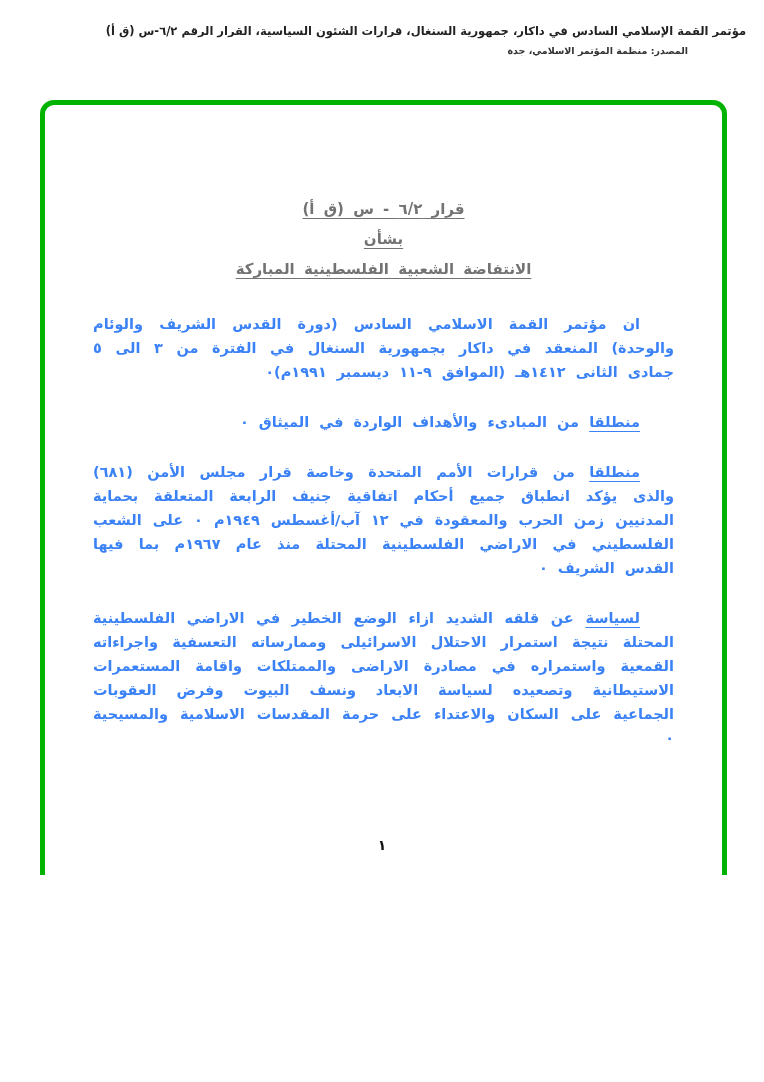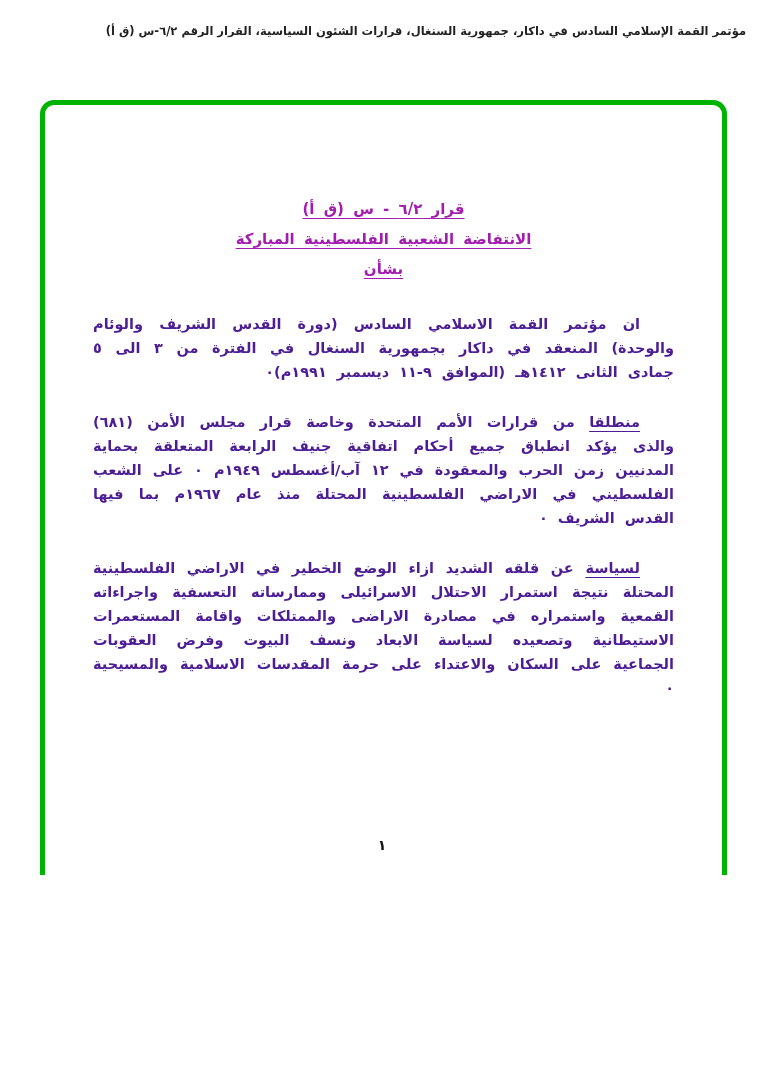--- a/index.html
+++ b/index.html
@@ -60,36 +60,36 @@
     direction: rtl;
   }
   .doc-title-block {
     text-align: center;
     margin-bottom: 34px;
   }
   .doc-title-line {
     display: block;
     font-size: 15px;
     font-weight: bold;
-    color: #a21caf;
+    color: #737373;
     text-decoration: underline;
     text-underline-offset: 4px;
     margin-bottom: 12px;
     letter-spacing: 0;
     word-spacing: 4px;
   }
   .para {
     font-size: 14.5px;
     font-weight: bold;
     line-height: 24px;
     margin: 0 0 26px 0;
     text-align: justify;
     text-indent: 34px;
     word-spacing: 5px;
-    color: #4c1d95;
+    color: #3b82f6;
   }
   .para .lead {
     text-decoration: underline;
     text-underline-offset: 4px;
   }
   .page-number {
     position: absolute;
     bottom: 22px;
     left: 0;
     right: 0;
@@ -99,33 +99,35 @@
     color: #111111;
   }
 </style>
 </head>
 <body>
 
 <div class="page">
 
   <div class="header">
     <div class="header-line1">مؤتمر القمة الإسلامي السادس في داكار، جمهورية السنغال، قرارات الشئون السياسية، القرار الرقم ٦/٢-س (ق أ)</div>
+    <div class="header-line2">المصدر: منظمة المؤتمر الاسلامي، جدة</div>
   </div>
 
   <div class="green-frame">
     <div class="doc-content">
 
       <div class="doc-title-block">
         <span class="doc-title-line">قرار ٦/٢ - س (ق أ)</span>
+        <span class="doc-title-line">بشأن</span>
         <span class="doc-title-line">الانتفاضة الشعبية الفلسطينية المباركة</span>
-        <span class="doc-title-line">بشأن</span>
       </div>
 
       <p class="para"><span class="lead"></span> <span>ان مؤتمر القمة الاسلامي السادس (دورة القدس الشريف والوئام والوحدة) المنعقد في داكار بجمهورية السنغال في الفترة من ٣ الى ٥ جمادى الثانى ١٤١٢هـ (الموافق ٩-١١ ديسمبر ١٩٩١م)٠</span></p>
 
+      <p class="para"><span class="lead">منطلقا</span> <span>من المبادىء والأهداف الواردة في الميثاق ٠</span></p>
 
 
 
       <p class="para"><span class="lead">منطلقا</span> <span>من قرارات الأمم المتحدة وخاصة قرار مجلس الأمن (٦٨١) والذى يؤكد انطباق جميع أحكام اتفاقية جنيف الرابعة المتعلقة بحماية المدنيين زمن الحرب والمعقودة في ١٢ آب/أغسطس ١٩٤٩م ٠ على الشعب الفلسطيني في الاراضي الفلسطينية المحتلة منذ عام ١٩٦٧م بما فيها القدس الشريف ٠</span></p>
 
       <p class="para"><span class="lead">لسياسة</span> <span>عن قلقه الشديد ازاء الوضع الخطير في الاراضي الفلسطينية المحتلة نتيجة استمرار الاحتلال الاسرائيلى وممارساته التعسفية واجراءاته القمعية واستمراره في مصادرة الاراضى والممتلكات واقامة المستعمرات الاستيطانية وتصعيده لسياسة الابعاد ونسف البيوت وفرض العقوبات الجماعية على السكان والاعتداء على حرمة المقدسات الاسلامية والمسيحية ٠</span></p>
 
     </div>
   </div>
 

